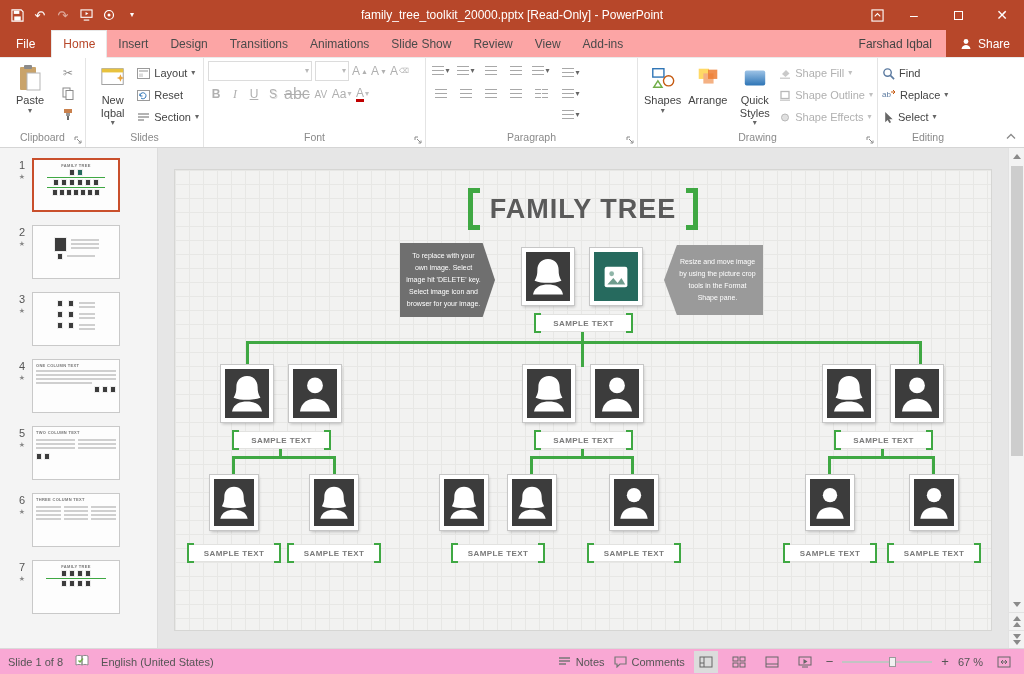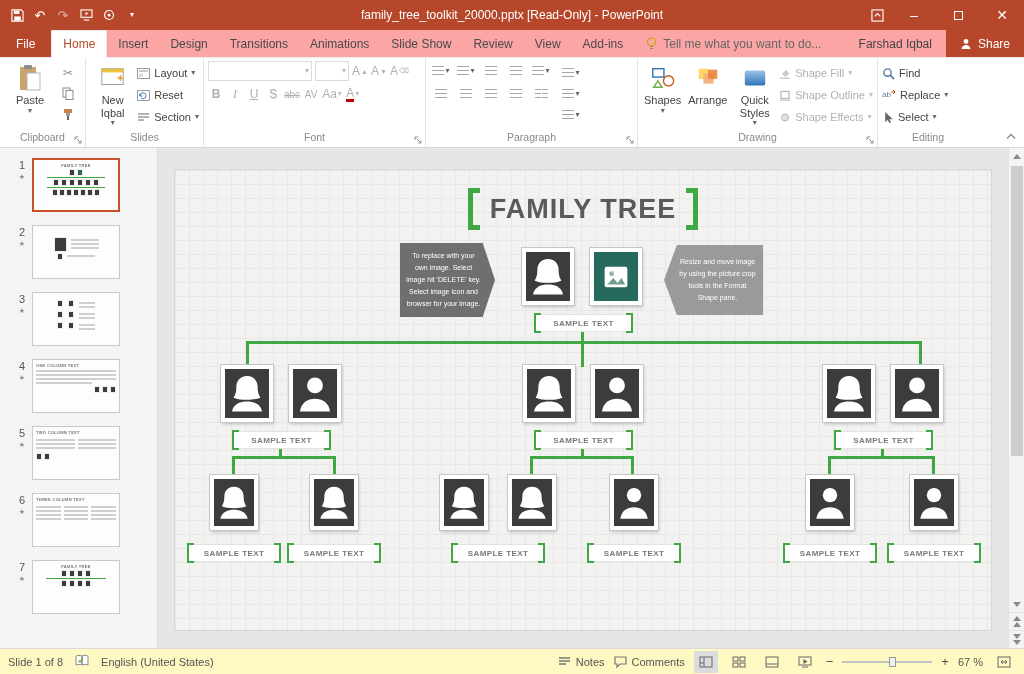--- a/index.html
+++ b/index.html
@@ -102,21 +102,21 @@
   .vscroll{position:absolute;right:0;top:0;bottom:0;width:16px;background:#f3f3f3;border-left:1px solid #e2e2e2;display:flex;flex-direction:column;align-items:center}
   .tri{width:0;height:0;border-left:4px solid transparent;border-right:4px solid transparent}
   .tri.up{border-bottom:5px solid #8a8a8a}
   .tri.down{border-top:5px solid #8a8a8a}
   .sc-btn{height:16px;width:16px;display:flex;align-items:center;justify-content:center;flex:none}
   .sc-dbl{height:18px;width:16px;display:flex;flex-direction:column;align-items:center;justify-content:center;gap:1px;flex:none;border-top:1px solid #e2e2e2}
   .sc-track{flex:1;width:16px;position:relative}
   .sc-thumb{position:absolute;left:2px;right:2px;top:2px;height:290px;background:#cdcdcd}
 
   
-  .statusbar{position:absolute;left:0;right:0;bottom:0;height:26px;background:#fef9c3;border-top:1px solid #dadada;display:flex;align-items:center;font-size:11px;color:#555}
+  .statusbar{position:absolute;left:0;right:0;bottom:0;height:26px;background:#f9a8d4;border-top:1px solid #dadada;display:flex;align-items:center;font-size:11px;color:#555}
   .sb-left{display:flex;gap:12px;padding-left:8px;align-items:center}
   .sb-right{margin-left:auto;display:flex;align-items:center;gap:9px;padding-right:8px}
   .sb-item{display:flex;align-items:center;gap:5px}
   .viewbtn{width:24px;height:22px;display:flex;align-items:center;justify-content:center}
   .viewbtn.sel{background:#dcdcdc}
   .ztrack{width:90px;height:2px;background:#c3c3c3;position:relative}
   .zthumb{position:absolute;left:52%;top:-4px;width:7px;height:10px;background:#f1f1f1;border:1px solid #9a9a9a}
   .zsign{font-size:13px;color:#555}
 </style>
 </head>
@@ -172,27 +172,20 @@
     <div class="file-tab">File</div>
     <div class="tab active">Home</div>
     <div class="tab">Insert</div>
     <div class="tab">Design</div>
     <div class="tab">Transitions</div>
     <div class="tab">Animations</div>
     <div class="tab">Slide Show</div>
     <div class="tab">Review</div>
     <div class="tab">View</div>
     <div class="tab">Add-ins</div>
-    <div class="tellme">
-      <svg width="11" height="14" viewBox="0 0 11 14">
-          <circle cx="5.5" cy="5" r="4" fill="none" stroke="#c7a500" stroke-width="1.2"></circle>
-          <path d="M4 9.5h3M4 11.5h3" stroke="#8a8a8a" stroke-width="1.2"></path>
-        </svg>
-      <span>Tell me what you want to do...</span>
-    </div>
     <div class="account">Farshad Iqbal</div>
     <div class="share-btn">
       <svg width="12" height="12" viewBox="0 0 12 12">
           <circle cx="6" cy="3.5" r="2.4" fill="#fff"></circle>
           <path d="M1.5 11c.5-3 2.5-4 4.5-4s4 1 4.5 4z" fill="#fff"></path>
         </svg>
       <span>Share</span>
     </div>
   </div>
 
@@ -288,21 +281,21 @@
               </span>
             <span class="chbtn disabled">A<span style="font-size:7px">▲</span></span>
             <span class="chbtn disabled">A<span style="font-size:7px">▼</span></span>
             <span class="chbtn disabled">A<span style="font-size:7px">⌫</span></span>
           </div>
           <div class="frow">
             <span class="chbtn disabled" style="font-weight:bold">B</span>
             <span class="chbtn disabled" style="font-style:italic;font-family:'Liberation Serif',serif">I</span>
             <span class="chbtn disabled" style="text-decoration:underline">U</span>
             <span class="chbtn disabled" style="text-shadow:1px 1px 0 #ddd">S</span>
-            <span class="chbtn disabled" style="text-decoration:line-through;font-size:10px">abc</span>
+            <span class="chbtn disabled" style="text-decoration:line-through;font-size:16px">abc</span>
             <span class="chbtn disabled" style="font-size:10px">AV</span>
             <span class="chbtn disabled">
                 <span>Aa</span>
                 <span class="caret">▾</span>
               </span>
             <span class="chbtn disabled">
                 <span style="border-bottom:3px solid #c00000;line-height:1">A</span>
                 <span class="caret">▾</span>
               </span>
           </div>

